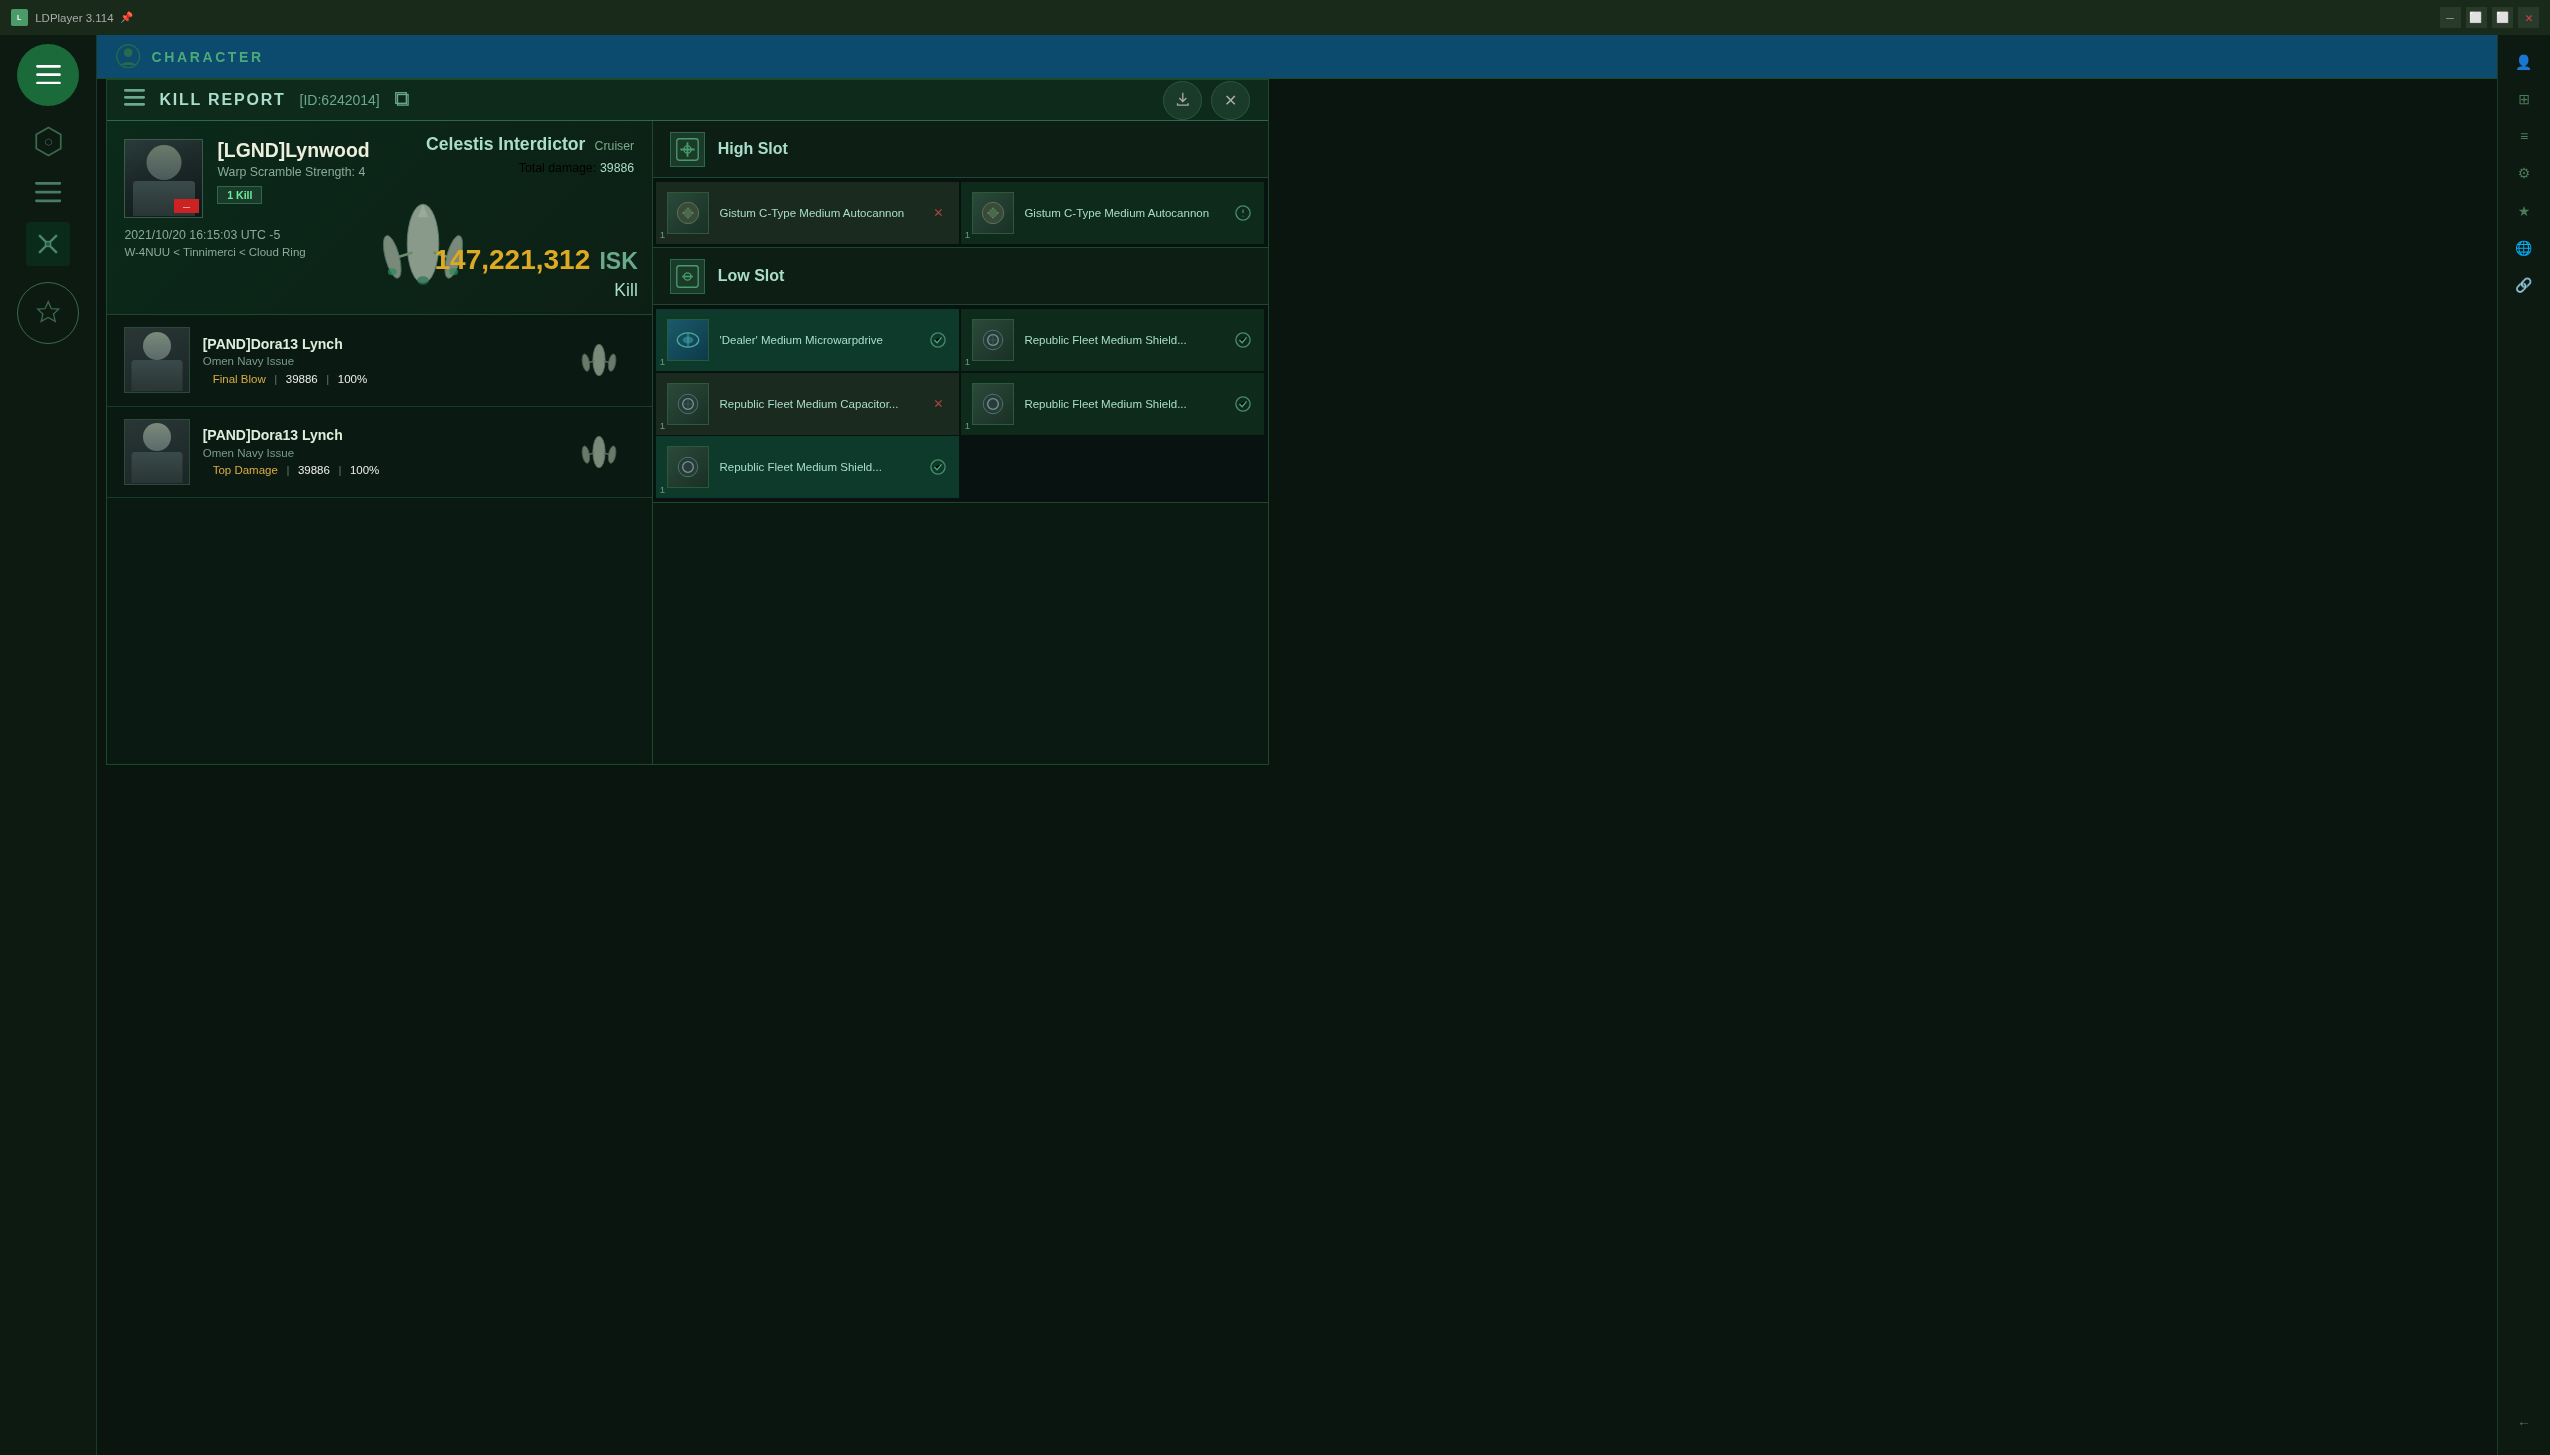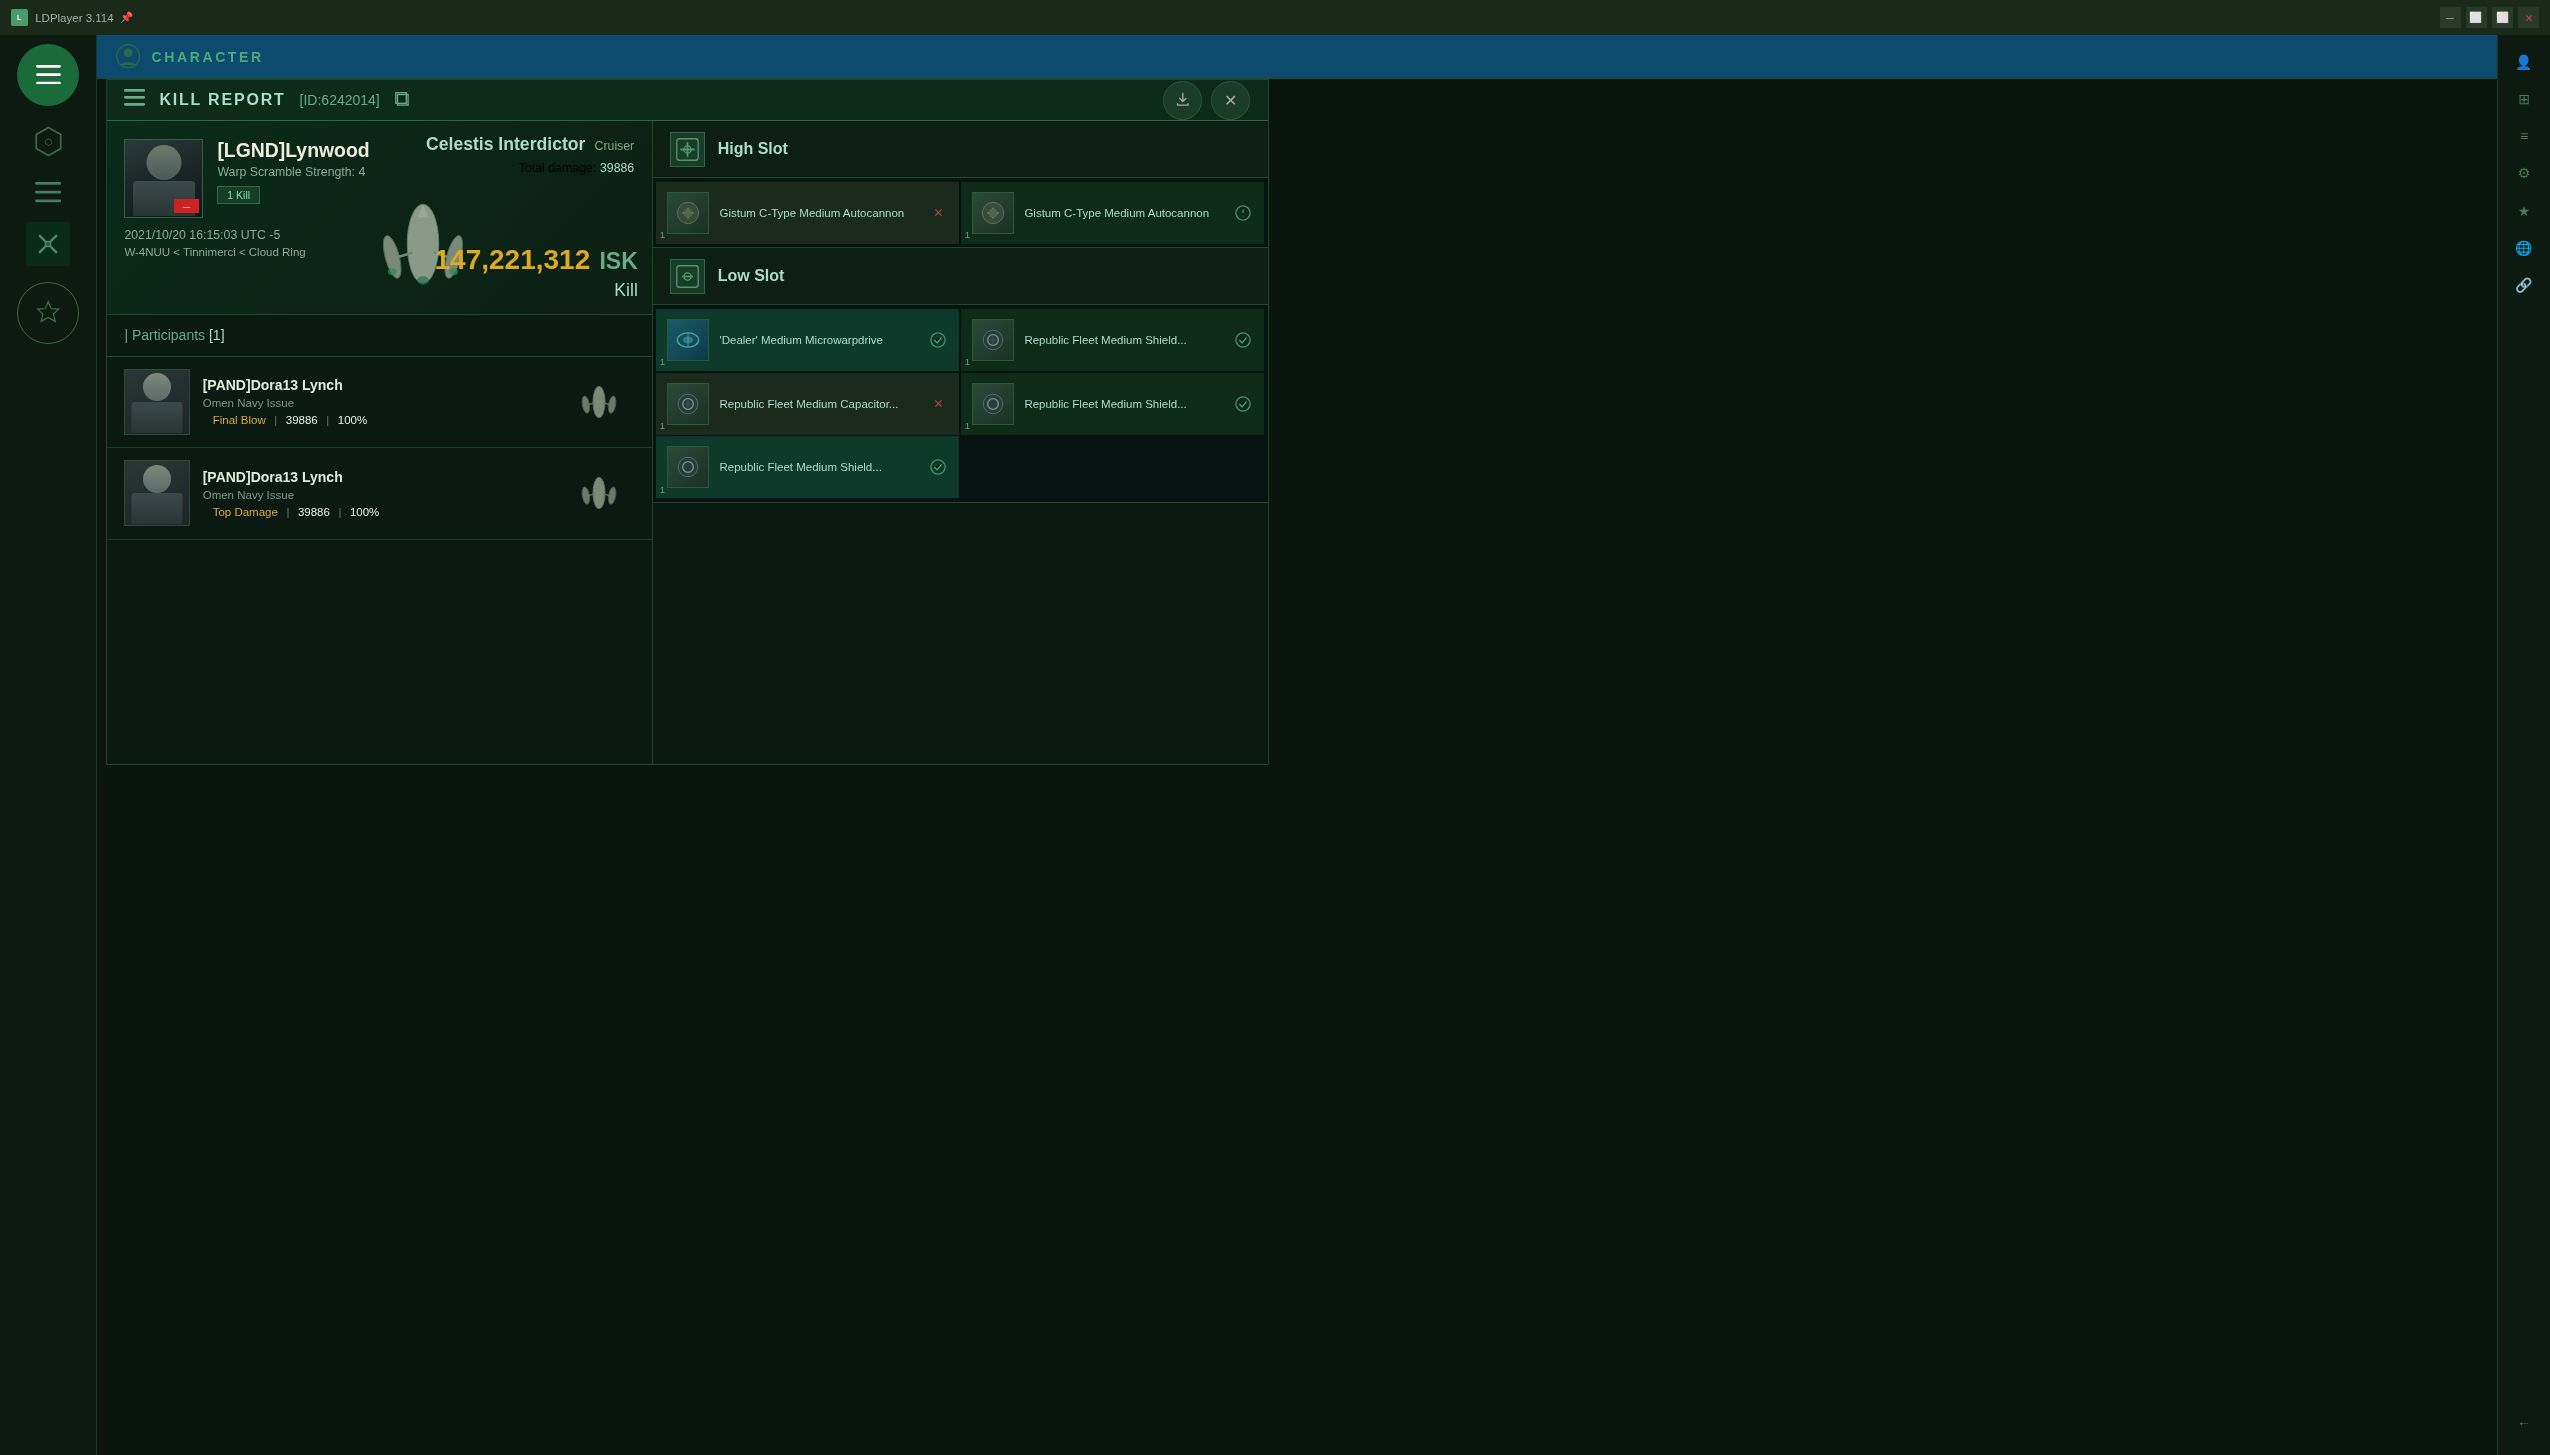--- a/index.html
+++ b/index.html
@@ -289,20 +289,21 @@
     }
 
     .kill-badge {
       display: inline-block;
       background: #1a3a2a;
       border: 0.9px solid #2a6a4a;
       color: #6aee9a;
       padding: 1.8px 8.8px;
       font-size: 10.6px;
       margin-bottom: 10px;
+      font-weight: bold;
     }
 
     .kill-time {
       color: #8aaa9a;
       font-size: 12.3px;
       margin-bottom: 3.5px;
     }
 
     .kill-location {
       color: #8aaa9a;
@@ -721,24 +722,20 @@
           </div>
 
           <div style="position:absolute;bottom:13.2px;right:14px;text-align:right;">
             <span style="color:#ddaa22;font-size:28px;font-weight:bold;">147,221,312</span>
             <span style="color:#6aaa8a;font-size:23px;font-weight:bold;margin-left:5.3px;">ISK</span>
             <div style="color:#aaddcc;font-size:17.6px;margin-top:3.5px;">Kill</div>
           </div>
         </div>
 
         <div class="participants-section">
-          <div class="participants-header">
-            | <span>Participants</span>
-            <span class="bracket">[1]</span>
-          </div>
 
           <div class="participant-item">
             <div class="participant-avatar">
               <div class="p-avatar-inner">
                 <div style="position:relative;width:57px;height:62px;">
                   <div style="width:28px;height:28px;background:linear-gradient(180deg,#7a8a7a,#5a6a6a);border-radius:50%;position:absolute;top:2.6px;left:50%;transform:translateX(-50%);"></div>
                   <div style="width:51px;height:31px;background:linear-gradient(180deg,#3a4a4a,#2a3535);border-radius:3.5px 3.5px 0 0;position:absolute;bottom:0;left:50%;transform:translateX(-50%);"></div>
                 </div>
               </div>
             </div>

